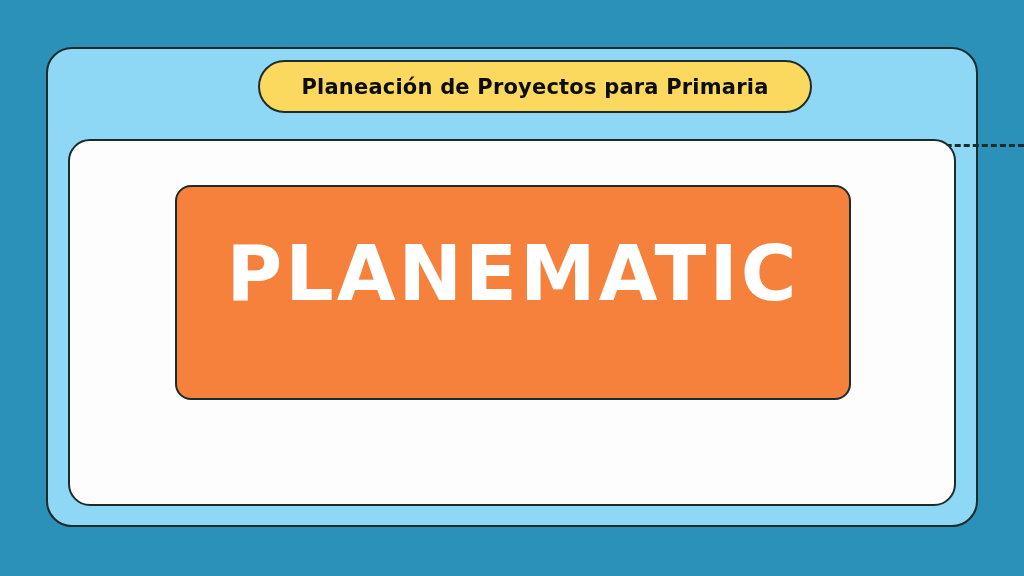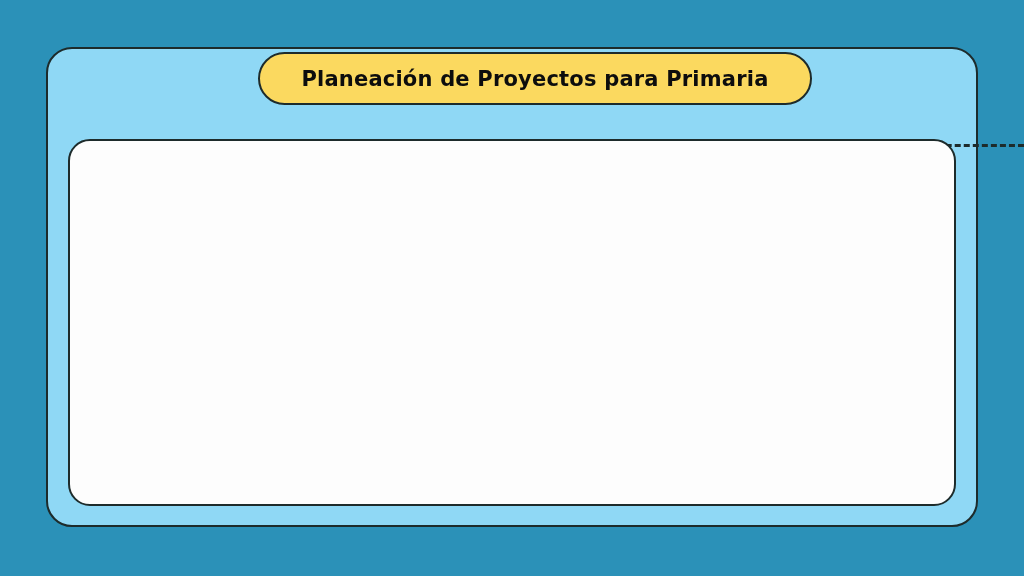--- a/index.html
+++ b/index.html
@@ -40,21 +40,21 @@
     top: 95px;
     width: 928px;
     height: 0;
     border-top: 3px dashed #1d2b2b;
   }
 
   
   #title-badge {
     position: absolute;
     left: 258px;
-    top: 52px;
+    top: 60px;
     width: 554px;
     height: 53px;
     background: #FBD95F;
     border: 2.5px solid #1d2b2b;
     border-radius: 30px;
     box-sizing: border-box;
     display: flex;
     align-items: center;
     justify-content: center;
     z-index: 5;
@@ -142,15 +142,18 @@
   <div id="blue-card">
     <div id="dashed-line"></div>
   </div>
 
   <div id="title-badge">
     <span class="title-text">Planeación de Proyectos para Primaria</span>
   </div>
 
   <div id="white-card"></div>
 
+  <div id="logo-block">
+    <span class="logo-text">PLANEMATIC</span>
+  </div>
 
 
 </div>
 
 </body></html>

